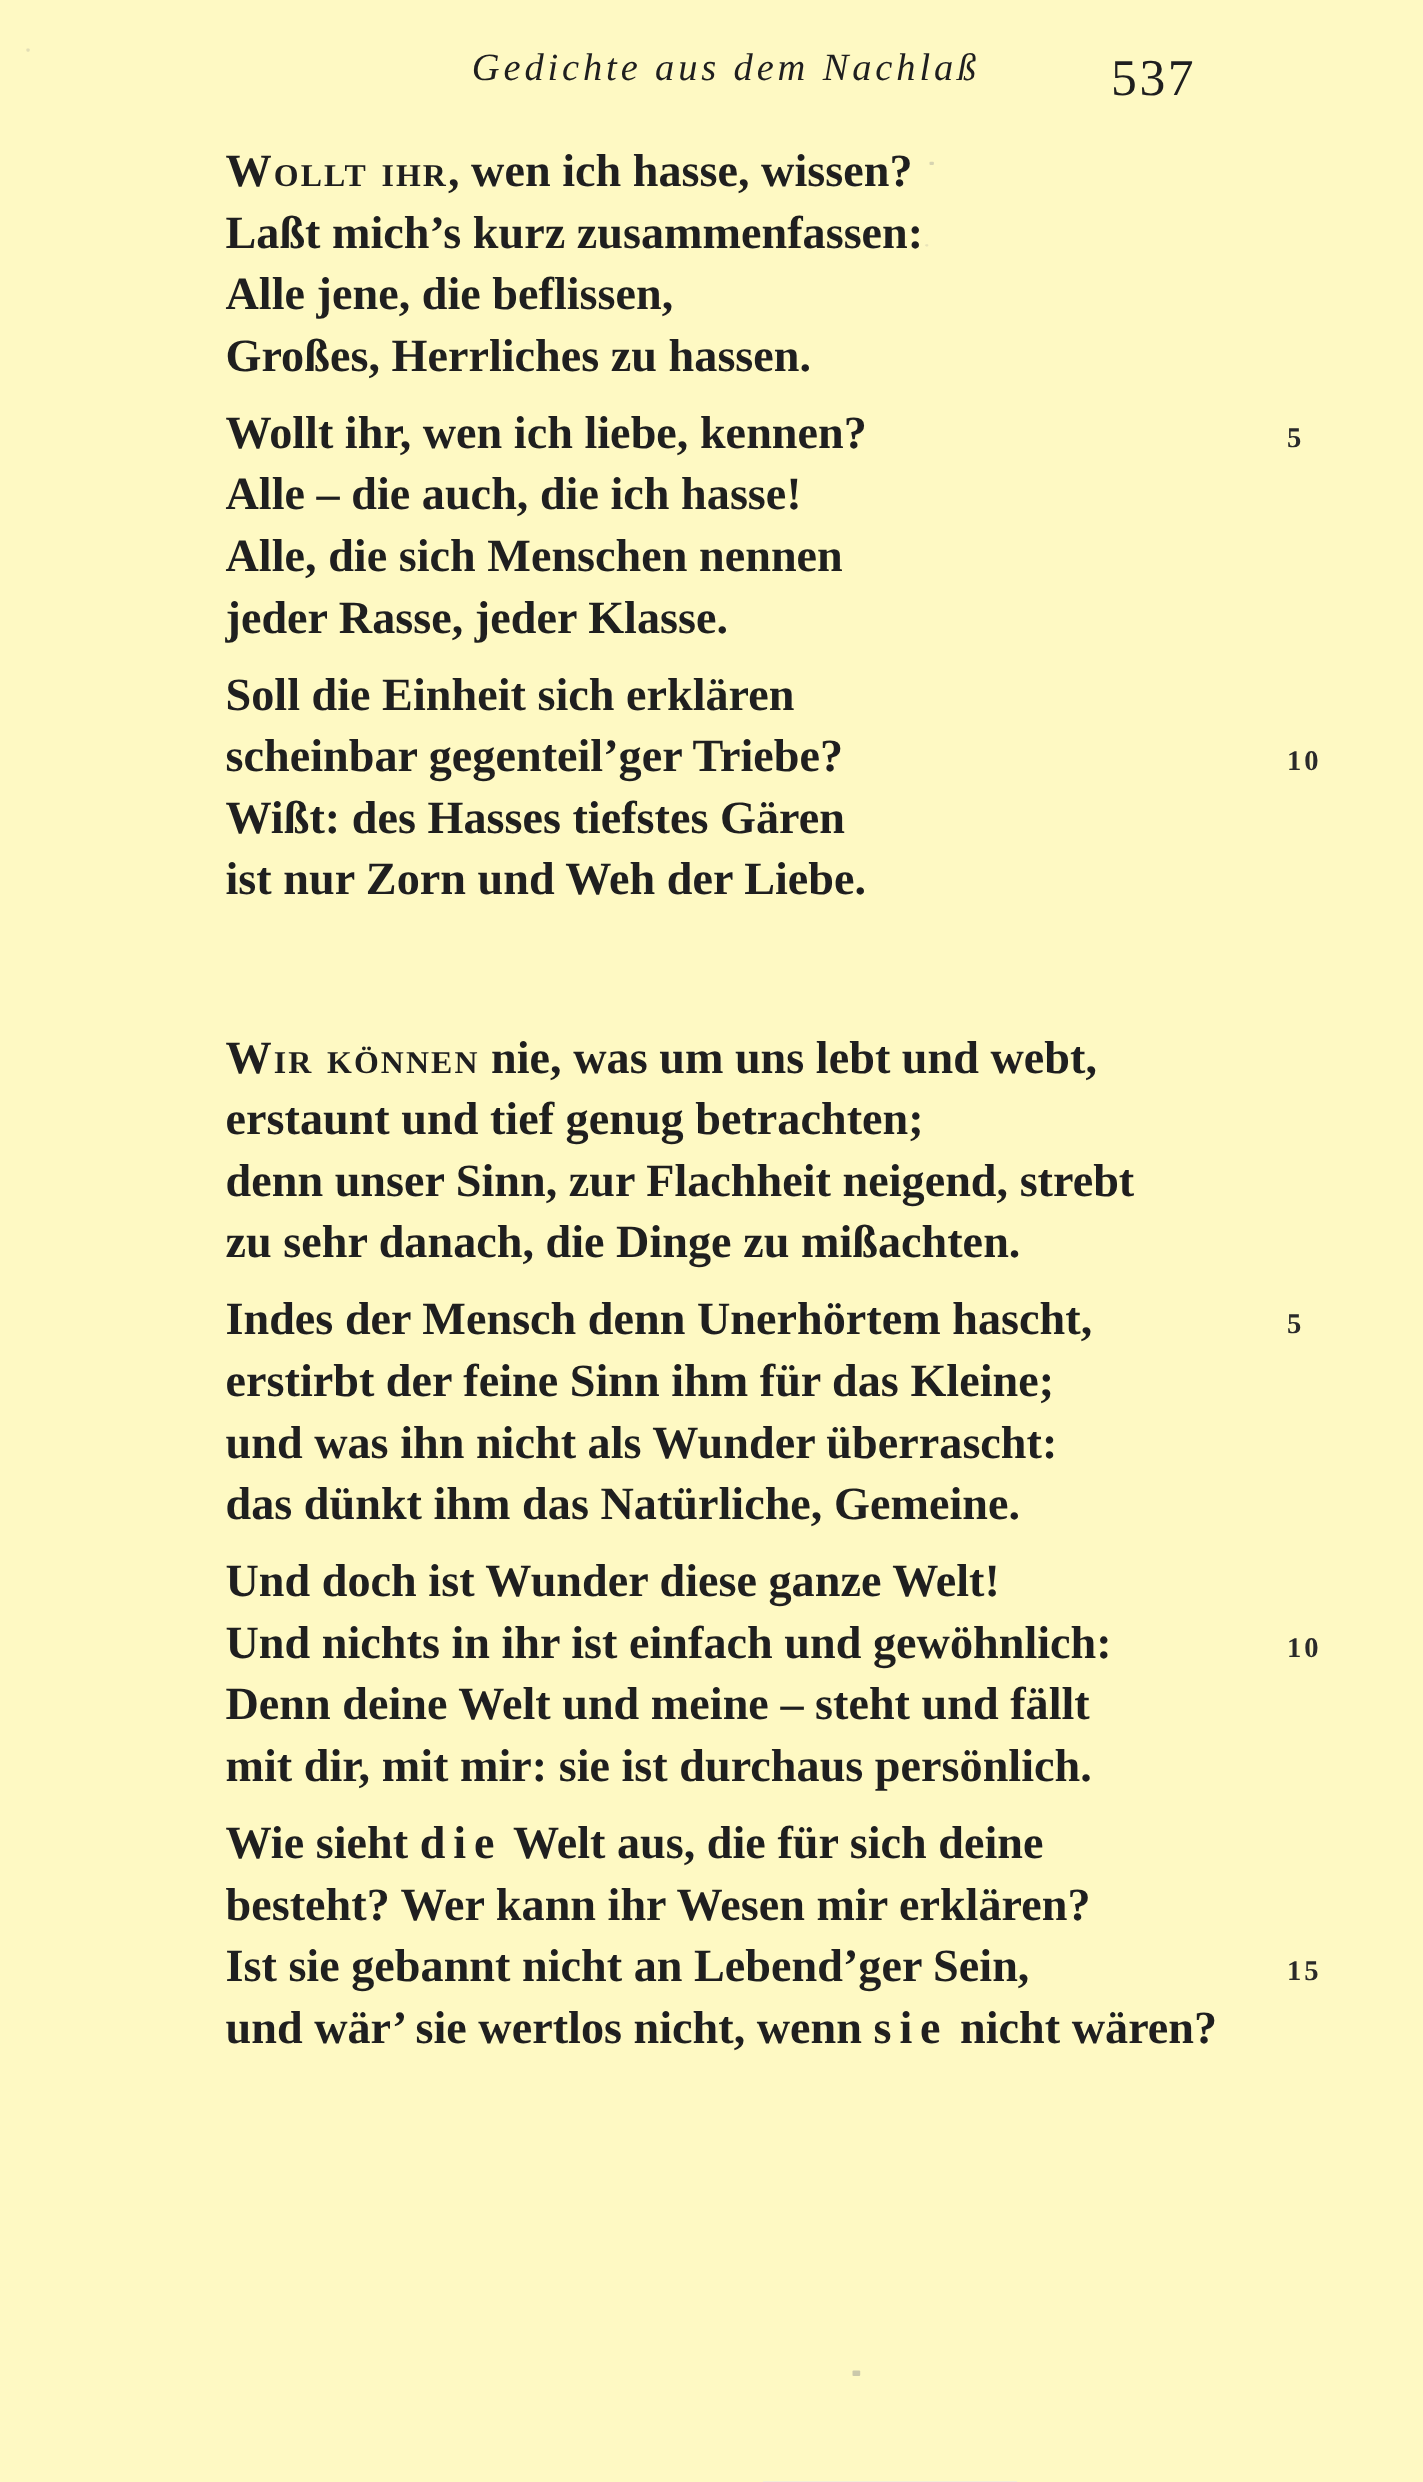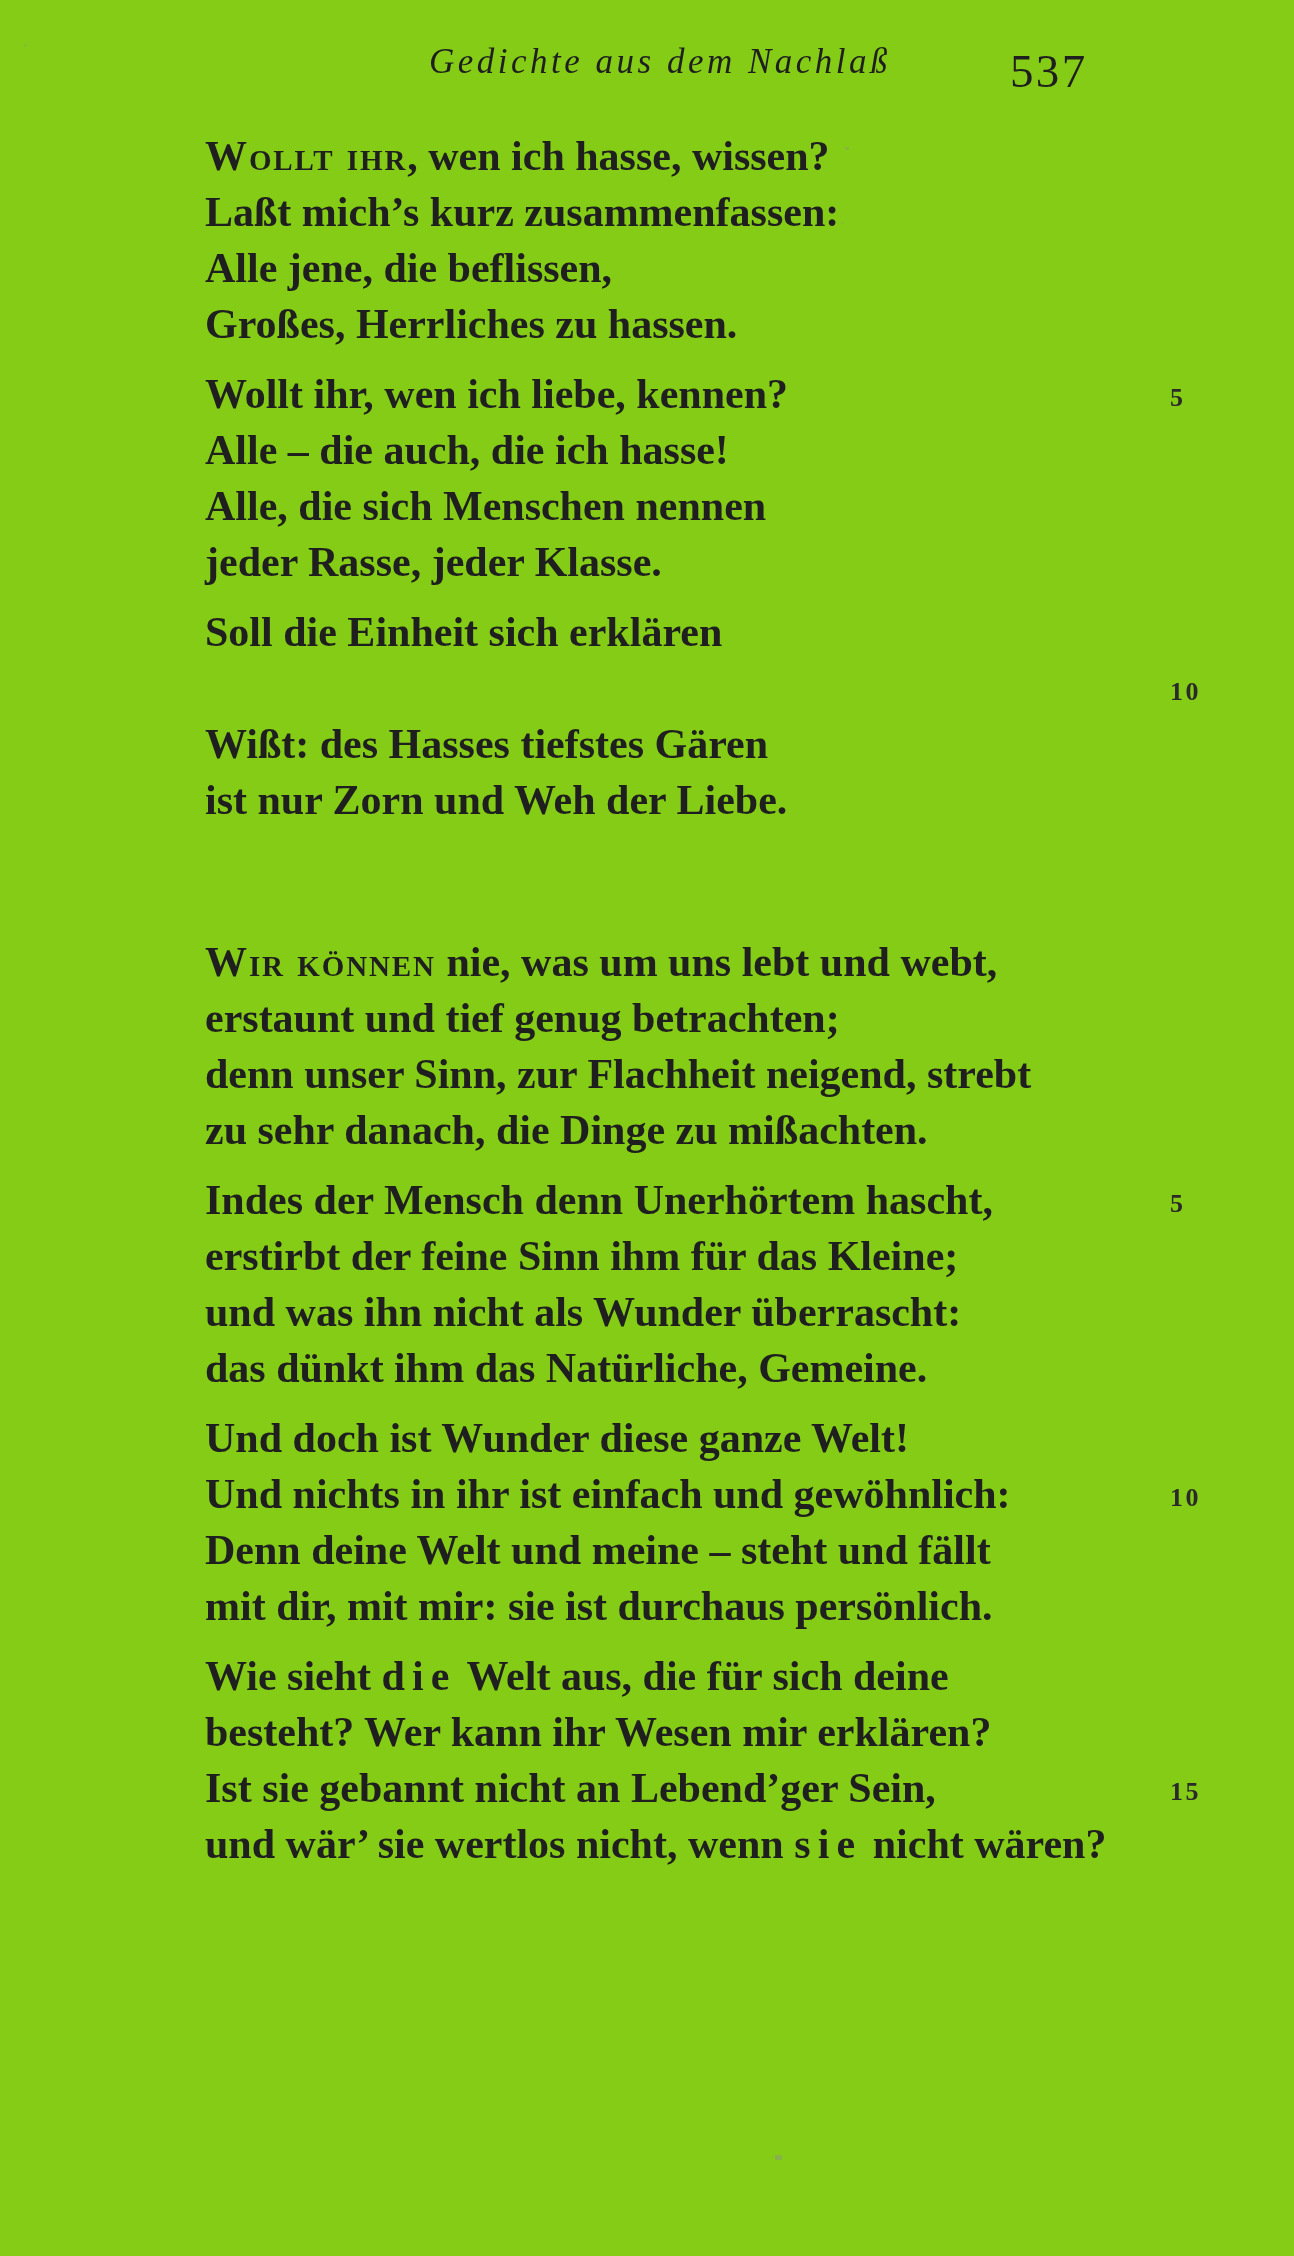--- a/index.html
+++ b/index.html
@@ -1,21 +1,21 @@
 <!DOCTYPE html>
 <html lang="de"><head>
 <meta charset="utf-8">
 <title>Gedichte aus dem Nachlaß — 537</title>
 <style>
   html,body{margin:0;padding:0;background:#e8e8e8;}
   .page{
     position:relative;
     width:1294px;height:2256px;
     margin:0 auto;
-    background:#84cc16;
+    background:#fef9c3;
     color:#1f1f1f;
     font-family:"Liberation Serif","DejaVu Serif",serif;
     overflow:hidden;
   }
   
   .running-title{
     position:absolute;top:42px;left:340px;width:640px;
     text-align:center;
     font-style:italic;
     font-size:35px;
@@ -77,21 +77,21 @@
           <div class="poem-line"><span class="seg">Großes, Herrliches zu hassen.</span></div>
         </div>
         <div class="stanza">
           <div class="poem-line"><span class="seg">Wollt ihr, wen ich liebe, kennen?</span><span class="line-number">5</span></div>
           <div class="poem-line"><span class="seg">Alle – die auch, die ich hasse!</span></div>
           <div class="poem-line"><span class="seg">Alle, die sich Menschen nennen</span></div>
           <div class="poem-line"><span class="seg">jeder Rasse, jeder Klasse.</span></div>
         </div>
         <div class="stanza">
           <div class="poem-line"><span class="seg">Soll die Einheit sich erklären</span></div>
-          <div class="poem-line"><span class="line-number">10</span></div>
+          <div class="poem-line"><span class="seg">scheinbar gegenteil’ger Triebe?</span><span class="line-number">10</span></div>
           <div class="poem-line"><span class="seg">Wißt: des Hasses tiefstes Gären</span></div>
           <div class="poem-line"><span class="seg">ist nur Zorn und Weh der Liebe.</span></div>
         </div>
       </div>
       <div class="poem">
         <div class="stanza">
           <div class="poem-line"><span class="seg sc">Wir können</span><span class="seg"> nie, was um uns lebt und webt,</span></div>
           <div class="poem-line"><span class="seg">erstaunt und tief genug betrachten;</span></div>
           <div class="poem-line"><span class="seg">denn unser Sinn, zur Flachheit neigend, strebt</span></div>
           <div class="poem-line"><span class="seg">zu sehr danach, die Dinge zu mißachten.</span></div>

